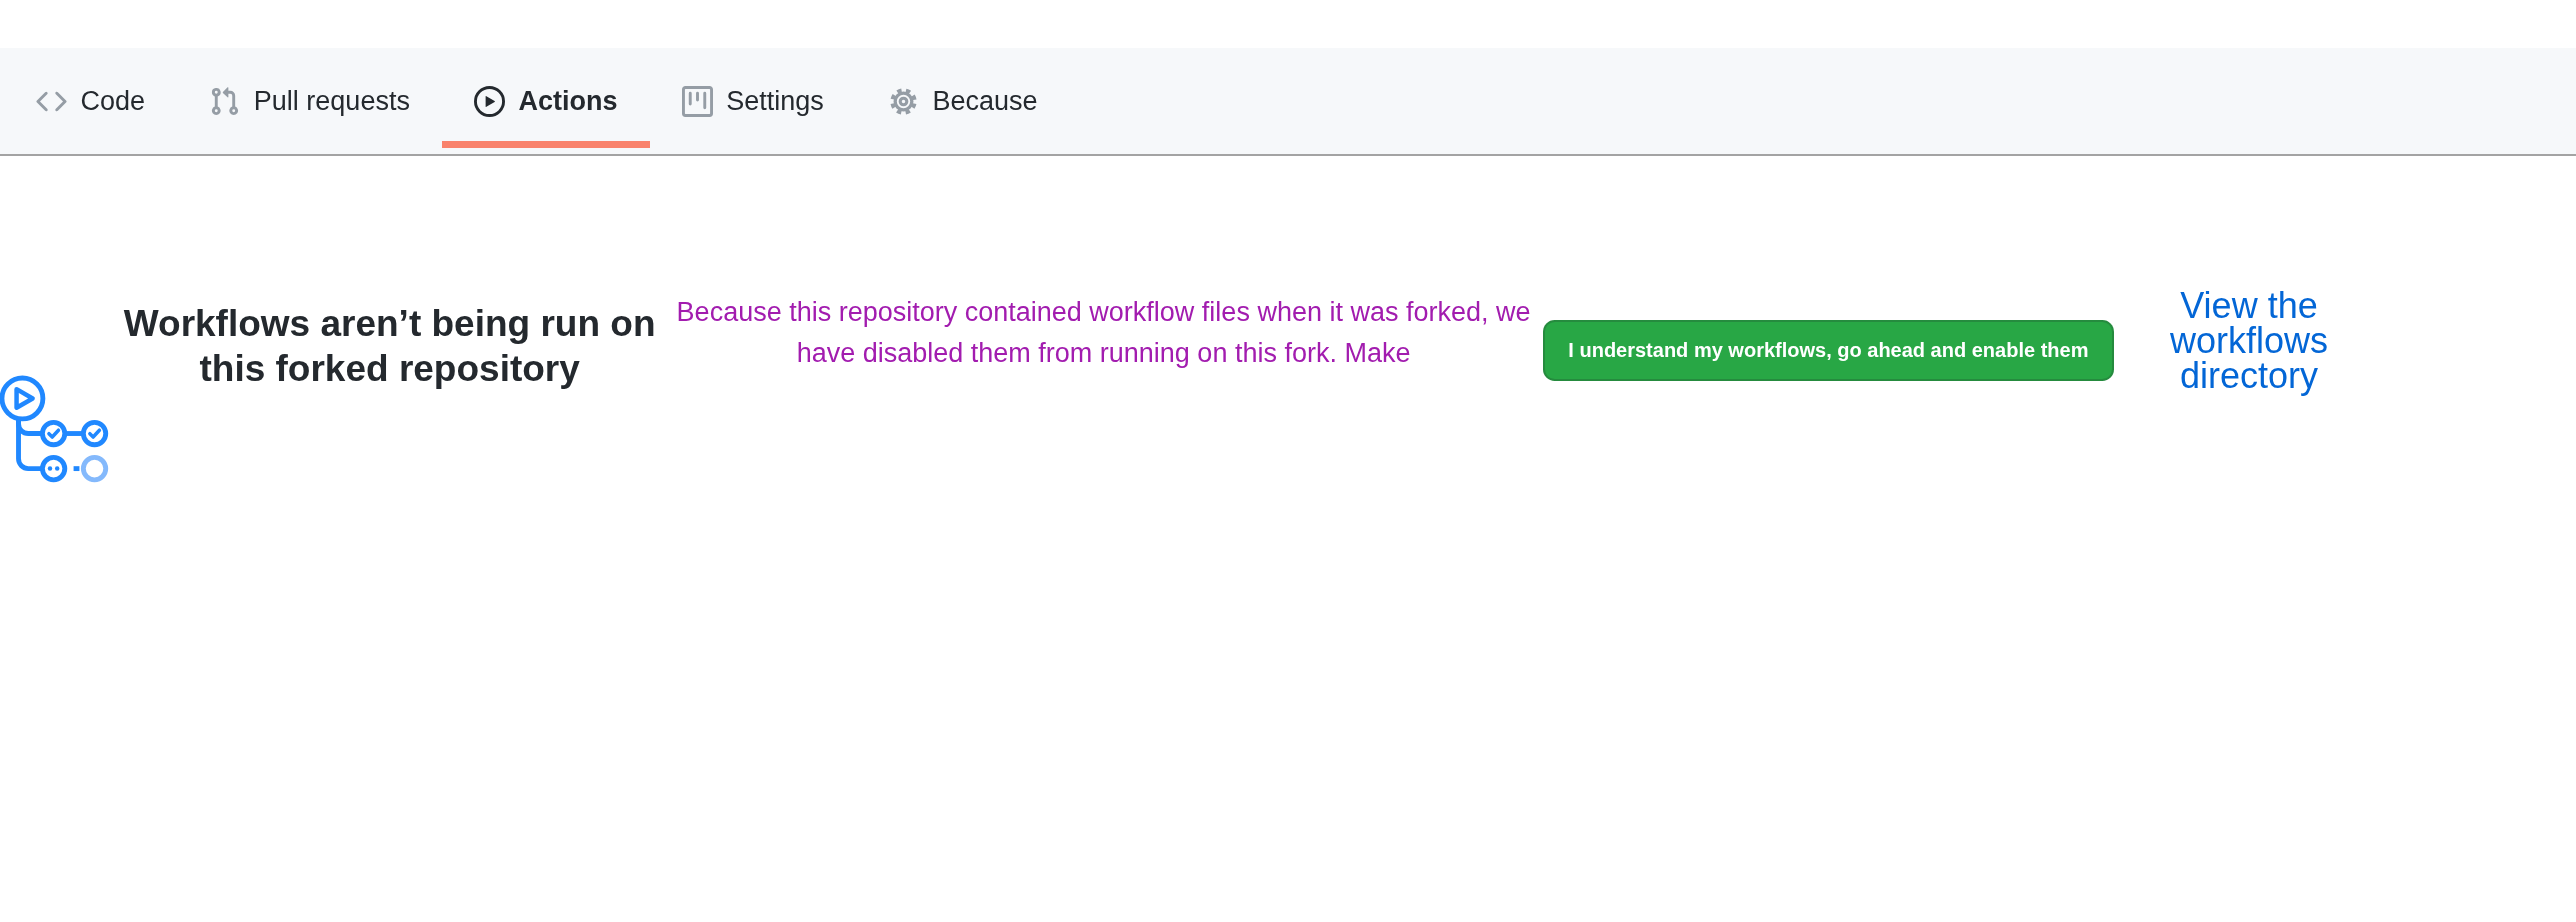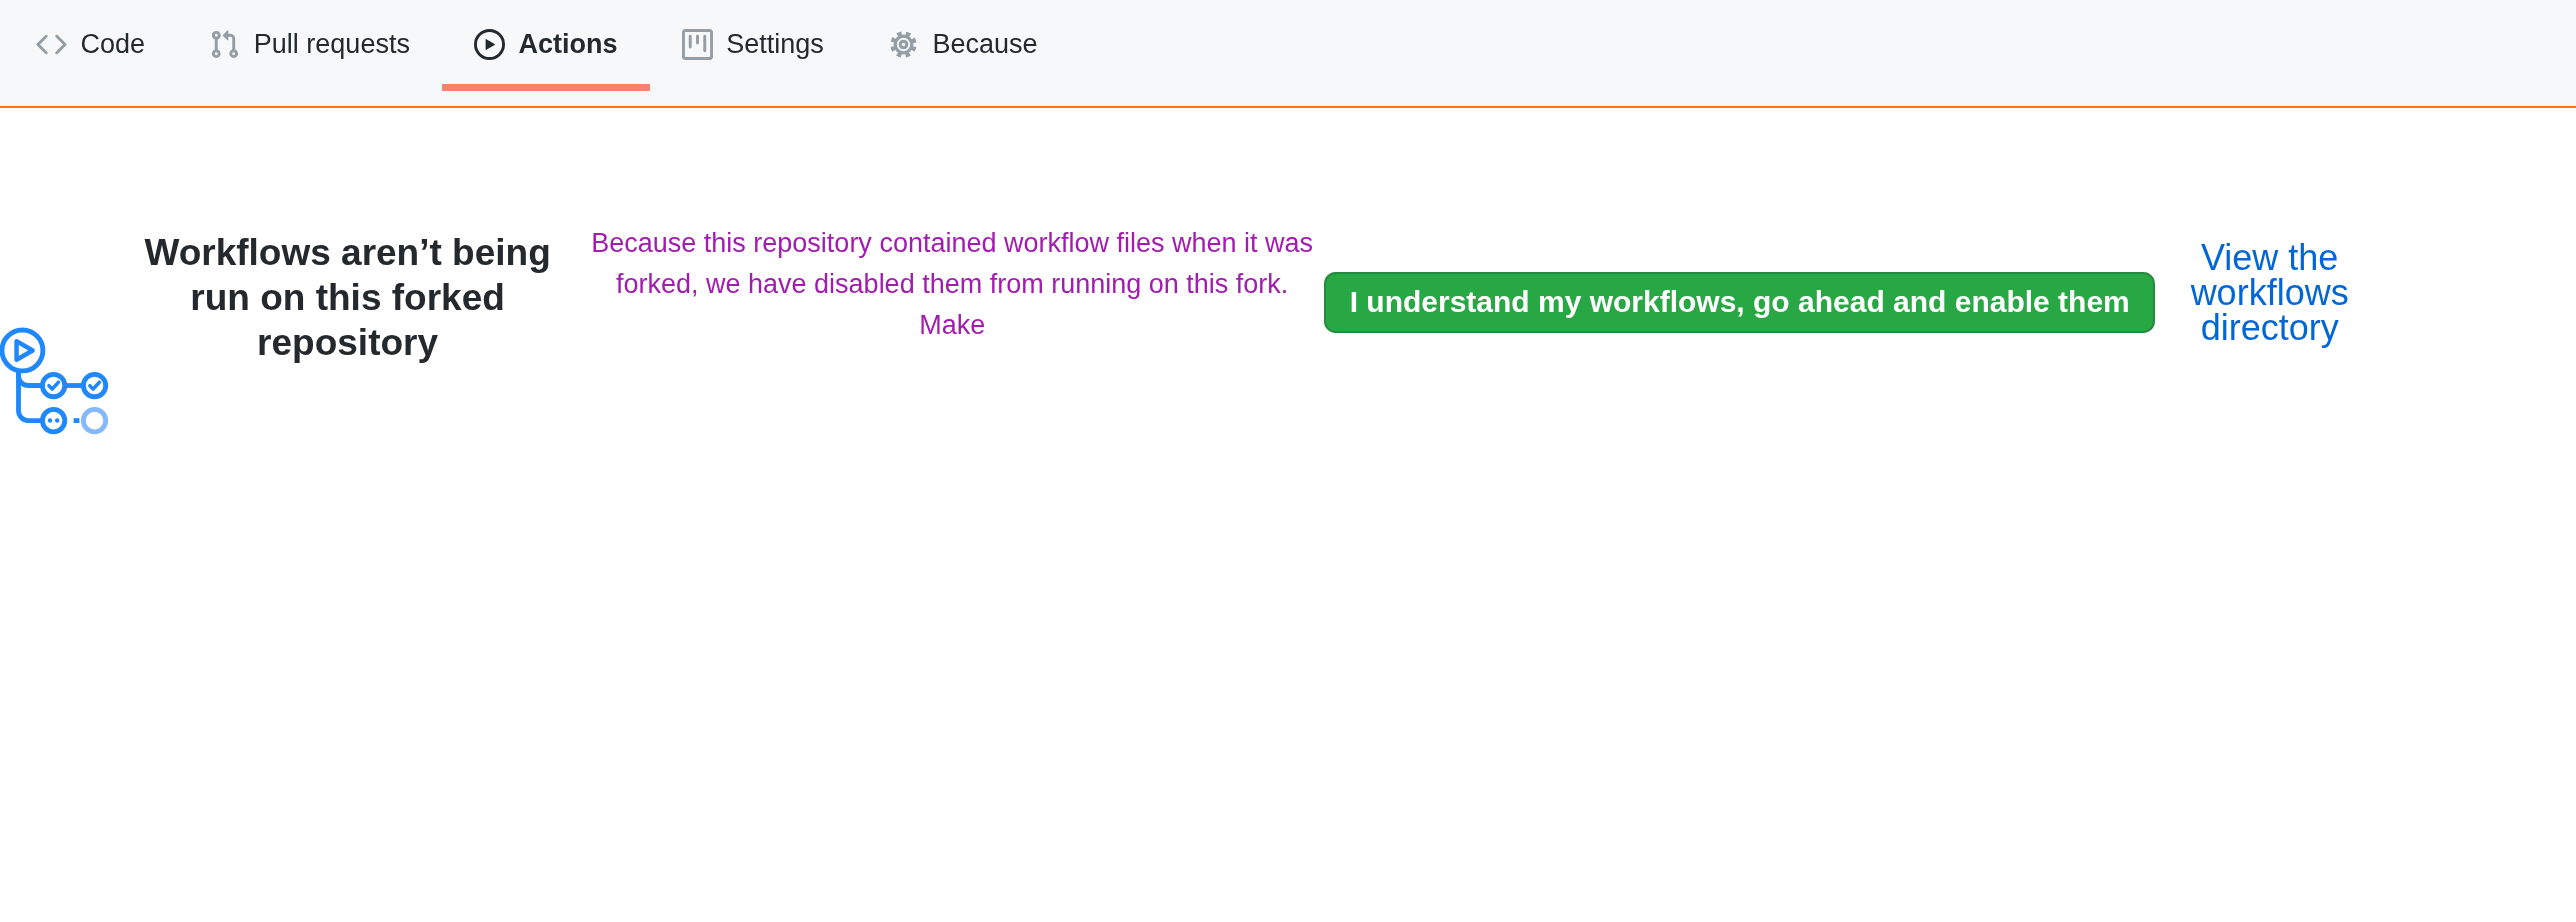--- a/index.html
+++ b/index.html
@@ -13,24 +13,25 @@
     width: 2576px;
     height: 923px;
     background: #ffffff;
     overflow: hidden;
   }
 
   
   .tabbar {
     height: 108px;
     background: #f6f8fa;
-    border-bottom: 2px solid #f97316;
+    border-bottom: 2px solid #a3a3a3;
     display: flex;
-    align-items: flex-start;
+    align-items: center;
     padding-left: 3.9px;
+    margin-top: 48px;
   }
   .tab {
     position: relative;
     display: flex;
     align-items: center;
     height: 89px;
     padding: 0 32px;
     font-size: 27px;
     line-height: 1;
     color: #24292e;
@@ -88,21 +89,21 @@
     height: 61px;
     padding: 0 23.5px;
     display: inline-flex;
     align-items: center;
     justify-content: center;
     background: #28a745;
     border: 2px solid rgba(27,31,35,0.2);
     border-radius: 11.7px;
     color: #ffffff;
     font-family: inherit;
-    font-size: 30px;
+    font-size: 20px;
     font-weight: bold;
     line-height: 1;
     cursor: pointer;
     white-space: nowrap;
   }
   .wf-link {
     margin-top: 31px;
     font-size: 36px;
     line-height: 35px;
     color: #0366d6;

